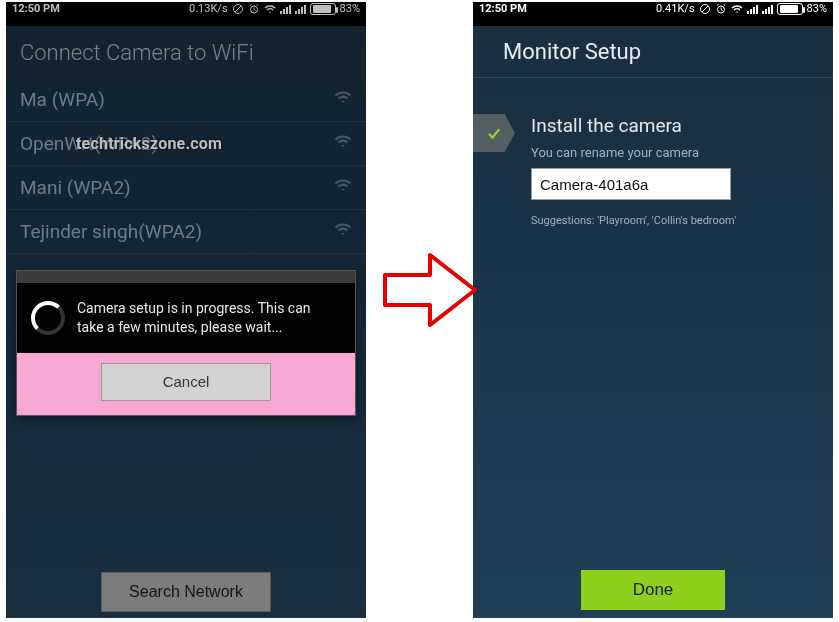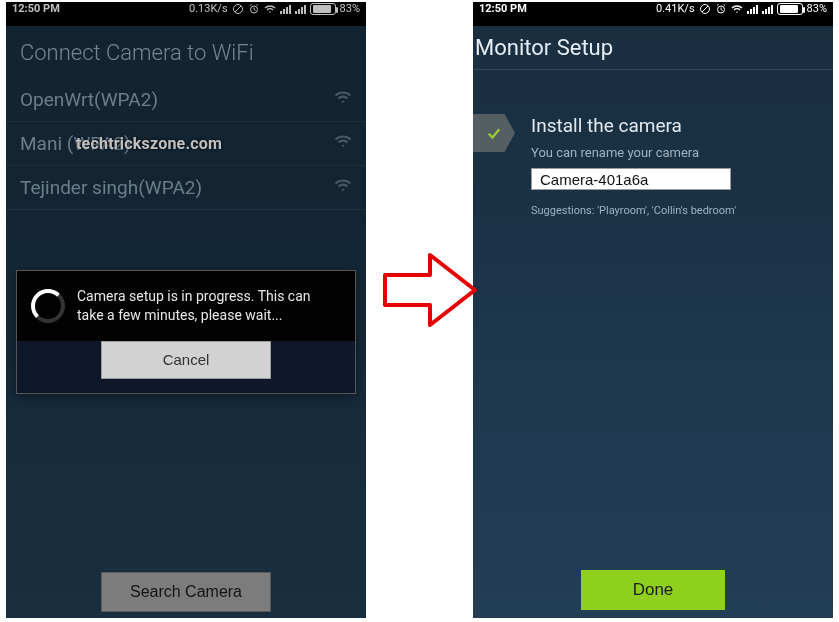--- a/index.html
+++ b/index.html
@@ -78,48 +78,48 @@
   .left .dialog{
     position:absolute; left:10px; right:10px; top:268px;
     background:#3b3b3b; border:1px solid #555;
     box-shadow:0 2px 10px rgba(0,0,0,0.45);
     padding:0; color:#e8e8e8;
   }
   .left .dialog .d-body{
     display:flex; align-items:center; gap:12px;
     padding:16px 32px 16px 14px;
     background:#020202;
-    font-size:14px; line-height:1.35;
+    font-size:14px; line-height:1.35;margin-top:12px;
   }
   .left .dialog .spinner{
     width:34px;height:34px;border:4px solid #333;border-top-color:#fff;border-left-color:#fff;
     border-radius:50%; flex:0 0 auto;
   }
   .left .dialog .d-foot{
-    background:#0f172a;
-    display:flex;justify-content:center; padding:0 20px 14px;
+    background:#f9a8d4;
+    display:flex;justify-content:center; padding:10px 20px 14px;
   }
   .left .dialog .d-foot button{
     width:170px; height:38px;
     background:#d2d2d2; border:1px solid #9a9a9a; color:#333;
     font-size:15px;
   }
 
   
   .left .search-net{
     position:absolute; bottom:6px; left:50%; transform:translateX(-50%);
     width:170px; height:40px;
     background:#7c7c7c; border:1px solid #5b5b5b;
     color:#131313; font-size:16px;
   }
 
   
   .right .title-bar{
-    height:44px; display:flex; align-items:center;
-    padding:0 2px; color:#e6eef5; font-size:22px; font-weight:400;
+    height:52px; display:flex; align-items:center;
+    padding:0 30px; color:#e6eef5; font-size:22px; font-weight:400;
     border-bottom:1px solid rgba(255,255,255,0.12);
   }
   .right .step-tab{
     position:absolute; left:0; top:112px;
     width:42px; height:38px;
     background:#555e62; display:flex; align-items:center; justify-content:center;
     clip-path: polygon(0 0, 75% 0, 100% 50%, 75% 100%, 0 100%);
   }
   .right .step-tab svg{width:18px;height:18px;stroke:#9acd32;stroke-width:3;fill:none;}
 
@@ -127,21 +127,21 @@
     position:absolute; left:58px; right:14px; top:112px;
     color:#cfd9e2;
   }
   .right .form .f-title{
     font-size:19px; color:#e2e9ef; margin-bottom:8px;
   }
   .right .form .f-sub{
     font-size:13px; color:#9fb2c0; margin-bottom:8px;
   }
   .right .form input[type=text]{
-    width:200px; height:22px; padding:4px 8px;
+    width:200px; height:32px; padding:4px 8px;
     font-size:15px; color:#111; background:#fff; border:1px solid #9a9a9a;
   }
   .right .form .f-sugg{
     margin-top:14px; font-size:11px; color:#9fb2c0;
   }
   .right .done-btn{
     position:absolute; bottom:8px; left:50%; transform:translateX(-50%);
     width:144px; height:40px;
     background:#8fcf1e; border:none; color:#1b1b1b;
     font-size:17px;
@@ -206,20 +206,28 @@
       <span>83%</span>
     </span>
   </div>
 
   <div class="title-bar">
     <span>Connect Camera to WiFi</span>
   </div>
 
   <div class="wifi-list">
     <div class="wifi-item">
+      <span>Ma         (WPA)</span>
+      <span class="wifi-ico">
+        <svg viewBox="0 0 24 24">
+            <path d="M12 20l-2-2a3 3 0 014 0l-2 2zm-5-5l-2-2a10 10 0 0114 0l-2 2a7 7 0 00-10 0zm-4-4l-2-2a16 16 0 0122 0l-2 2a13 13 0 00-18 0z"></path>
+          </svg>
+      </span>
+    </div>
+    <div class="wifi-item">
       <span>OpenWrt(WPA2)</span>
       <span class="wifi-ico">
         <svg viewBox="0 0 24 24">
             <path d="M12 20l-2-2a3 3 0 014 0l-2 2zm-5-5l-2-2a10 10 0 0114 0l-2 2a7 7 0 00-10 0zm-4-4l-2-2a16 16 0 0122 0l-2 2a13 13 0 00-18 0z"></path>
           </svg>
       </span>
     </div>
     <div class="wifi-item">
       <span>Mani          (WPA2)</span>
       <span class="wifi-ico">
@@ -245,21 +253,21 @@
   <div class="dialog">
     <div class="d-body">
       <div class="spinner"></div>
       <div>Camera setup is in progress. This can take a few minutes, please wait...</div>
     </div>
     <div class="d-foot">
       <button>Cancel</button>
     </div>
   </div>
 
-  <button class="search-net">Search Camera</button>
+  <button class="search-net">Search Network</button>
 </div>
 
 <div class="phone right">
   <div class="status-bar">
     <span class="sb-time">12:50 PM</span>
     <span class="sb-right">
       <span>0.41K/s</span>
       <span class="ico">
         <svg viewBox="0 0 24 24">
             <circle cx="12" cy="12" r="9" fill="none" stroke="#fff" stroke-width="2"></circle>

